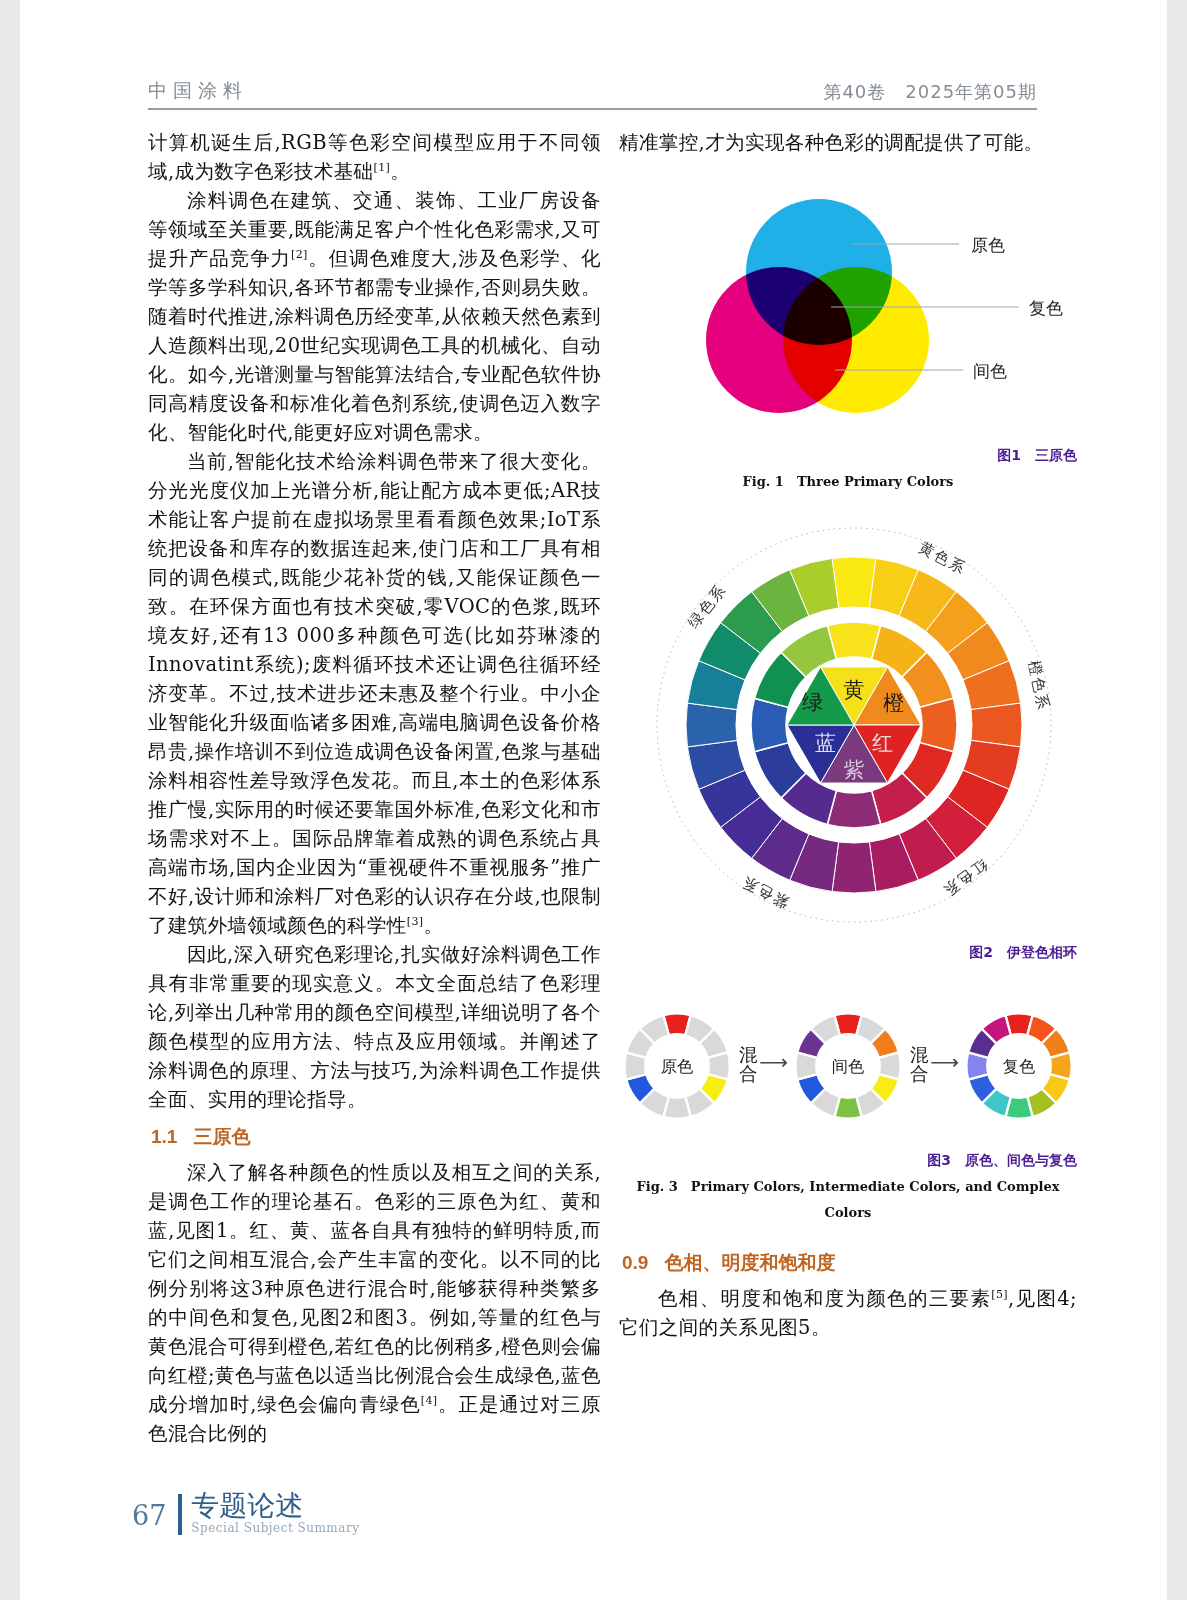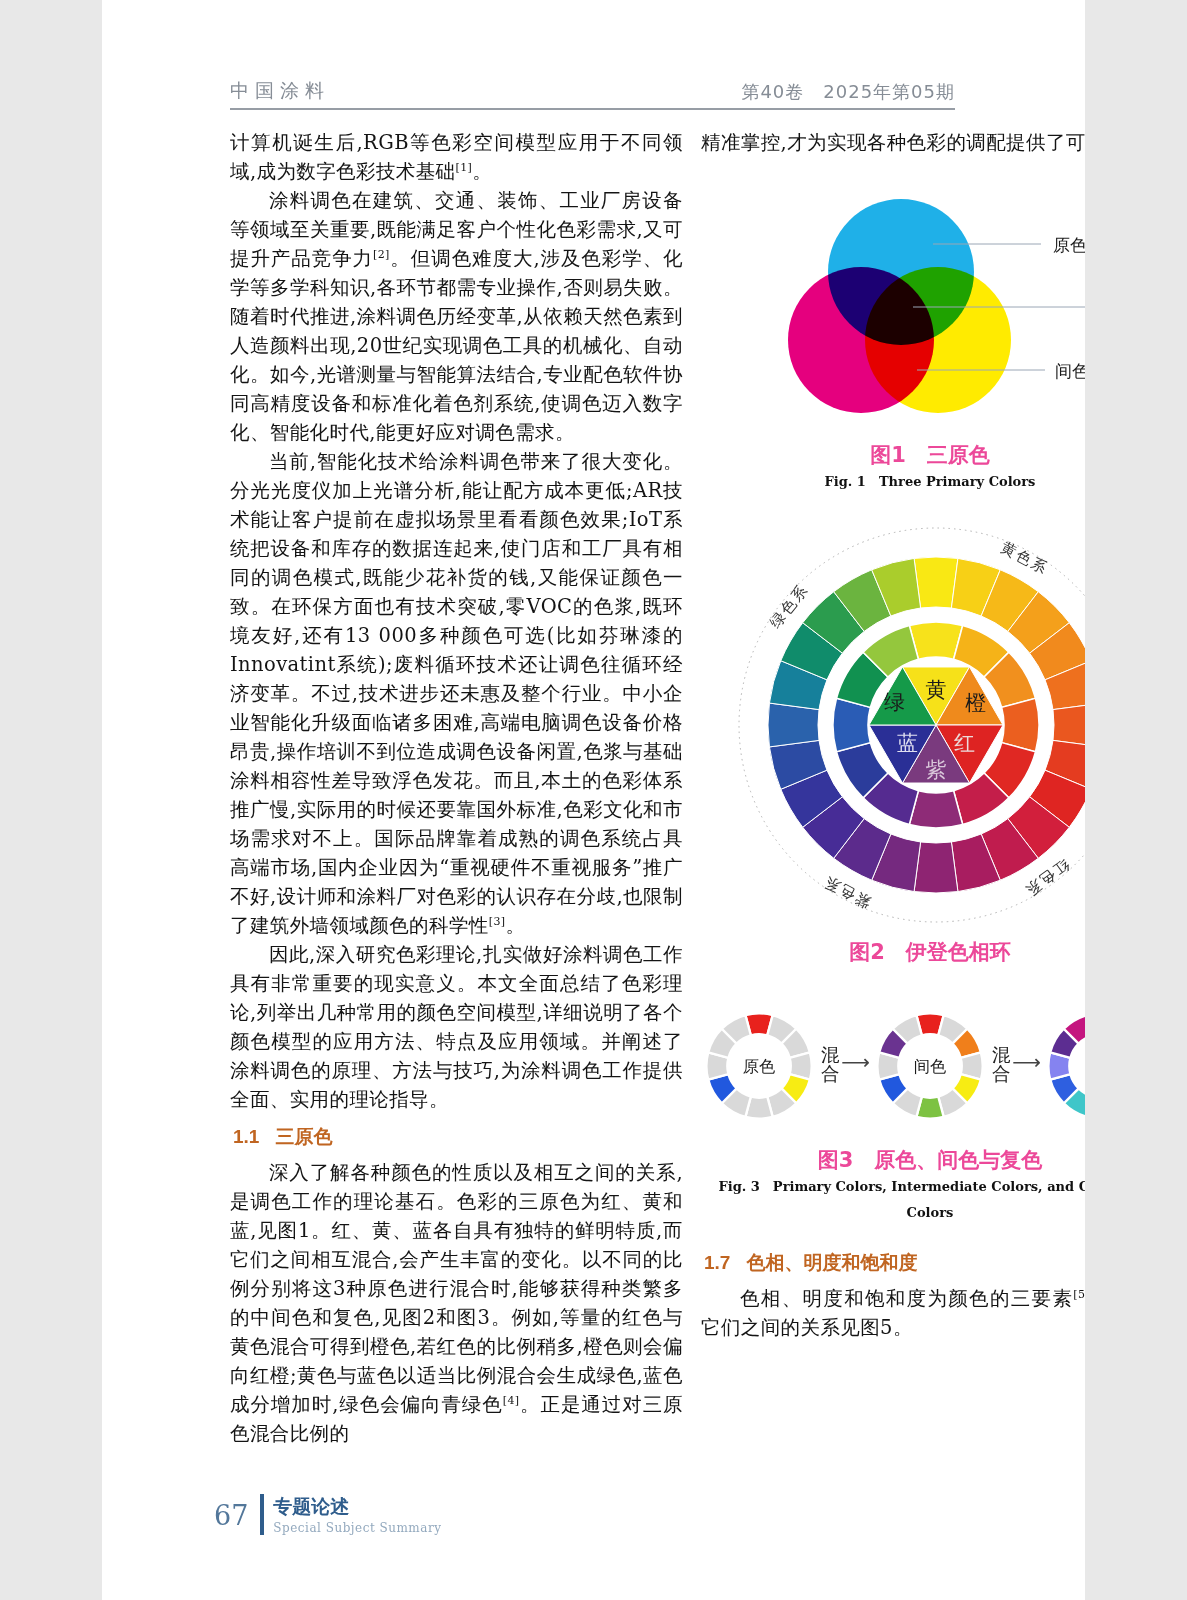--- a/index.html
+++ b/index.html
@@ -1,16 +1,16 @@
 <!DOCTYPE html>
 <html><head>
 <meta charset="utf-8">
 <style>
   html,body{margin:0;padding:0;background:#e8e8e8;}
-  .page{position:relative;width:983px;height:1600px;background:#ffffff;margin:0 auto;
+  .page{position:relative;width:1147px;height:1600px;background:#ffffff;margin:0 auto;
         font-family:"DejaVu Serif",serif;color:#151515;overflow:hidden;}
   
   .hdr{position:absolute;left:128px;right:130px;top:78px;display:flex;
        justify-content:space-between;align-items:flex-end;
        font-family:"DejaVu Sans","Liberation Sans",sans-serif;color:#868d96;}
   .hdr .jn{font-size:19px;letter-spacing:6px;}
   .hdr .vi{font-size:18px;letter-spacing:1px;}
   .hdr-rule{position:absolute;left:128px;right:130px;top:108px;border-top:2px solid #979da5;}
   
   .col{position:absolute;top:128px;}
@@ -22,40 +22,40 @@
   sup{font-size:11px;vertical-align:super;line-height:0;}
   h2.sec{margin:16px 0 4px 0;font-family:"DejaVu Sans","Liberation Sans",sans-serif;
          font-size:25px;font-weight:bold;color:#c06521;}
   h2.sec .n{margin-right:20px;}
   h3.sub{margin:10px 0 8px 3px;font-family:Liberation Sans, sans-serif;
          font-size:19px;font-weight:bold;color:#c06521;}
   h3.sub .n{margin-right:16px;}
   
   .figblk{text-align:center;}
   .capc{font-family:"DejaVu Sans","Liberation Sans",sans-serif;font-weight:bold;
-        font-size:21px;color:#ec4899;margin-top:6px;line-height:26px;}
+        font-size:14px;color:#4c1d95;margin-top:6px;line-height:26px;text-align:right;}
   .cape{font-family:"DejaVu Serif",serif;font-weight:bold;font-size:13px;color:#111;
         margin-top:1px;line-height:26px;}
   .fig1blk{margin-top:30px;}
   .fig2blk{margin-top:22px;}
   .fig3blk{margin-top:26px;}
   .donut-row{display:flex;align-items:center;justify-content:center;gap:2px;}
   .mix{display:flex;flex-direction:row;align-items:center;line-height:1.05;
        font-size:18.5px;color:#222;margin-top:-4px;}
   .mix .arr{font-size:20px;color:#444;margin-top:-4px;
             font-family:"DejaVu Sans","Liberation Sans",sans-serif;}
   svg text{font-family:"DejaVu Serif",serif;}
   
   .footer{position:absolute;left:112px;top:1494px;display:flex;align-items:stretch;}
   .pageno{font-size:27px;color:#53779a;align-self:flex-end;margin-right:12px;
           margin-bottom:4px;}
   .fbar{width:4px;background:#2f5d8c;margin-right:9px;}
   .fsec{display:flex;flex-direction:column;justify-content:center;}
-  .fsec .cn{font-family:"DejaVu Sans","Liberation Sans",sans-serif;font-weight:bold;
-            font-size:19px;color:#2f5d8c;line-height:24px;}
+  .fsec .cn{font-family:"DejaVu Sans","Liberation Sans",sans-serif;font-weight:normal;
+            font-size:28px;color:#2f5d8c;line-height:24px;}
   .fsec .en{font-size:12px;color:#93a9be;margin-top:3px;letter-spacing:0.5px;}
 </style>
 </head>
 <body>
 
 <div class="page">
 
   <div class="hdr">
     <span class="jn">中国涂料</span>
     <span class="vi">第40卷 2025年第05期</span>
@@ -205,21 +205,21 @@
             <path d="M9.317043812343357,92.5996950669714A68,68 0 0 1 9.317043812343357,57.400304933028565L35.3970411221482,64.38841915079664A41,41 0 0 0 35.3970411221482,85.61158084920335Z" fill="#8583F0" stroke="#fff" stroke-width="3"></path>
             <path d="M9.317043812343357,57.400304933028565A68,68 0 0 1 26.916738879314757,26.916738879314778L46.008621971351545,46.00862197135156A41,41 0 0 0 35.3970411221482,64.38841915079664Z" fill="#5C2D91" stroke="#fff" stroke-width="3"></path>
             <path d="M26.916738879314757,26.916738879314778A68,68 0 0 1 57.40030493302859,9.317043812343357L64.38841915079665,35.3970411221482A41,41 0 0 0 46.008621971351545,46.00862197135156Z" fill="#C4157F" stroke="#fff" stroke-width="3"></path>
             <text x="75" y="83" text-anchor="middle" font-size="21" fill="#1a1a1a">复色</text>
           </svg>
         </div>
       <div class="capc">图3　原色、间色与复色</div>
       <div class="cape">Fig. 3 Primary Colors, Intermediate Colors, and Complex Colors</div>
     </div>
 
-    <h3 class="sub" style="margin-top:24px"><span class="n">1.7</span><span>色相、明度和饱和度</span></h3>
+    <h3 class="sub" style="margin-top:24px"><span class="n">0.9</span><span>色相、明度和饱和度</span></h3>
     <p class="body ind">色相、明度和饱和度为颜色的三要素<sup>[5]</sup>,见图4;它们之间的关系见图5。</p>
   </div>
 
   <div class="footer">
     <span class="pageno">67</span>
     <span class="fbar"></span>
     <span class="fsec">
       <span class="cn">专题论述</span>
       <span class="en">Special Subject Summary</span>
     </span>

